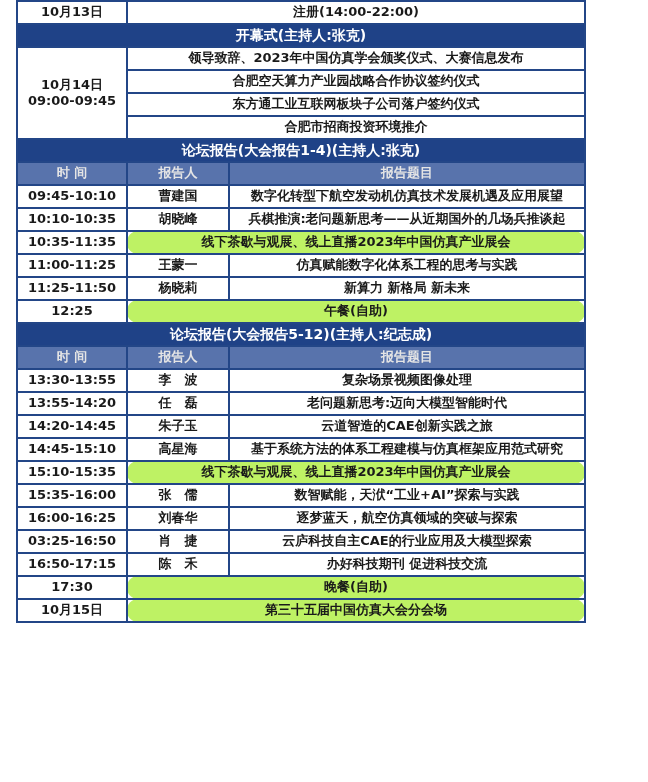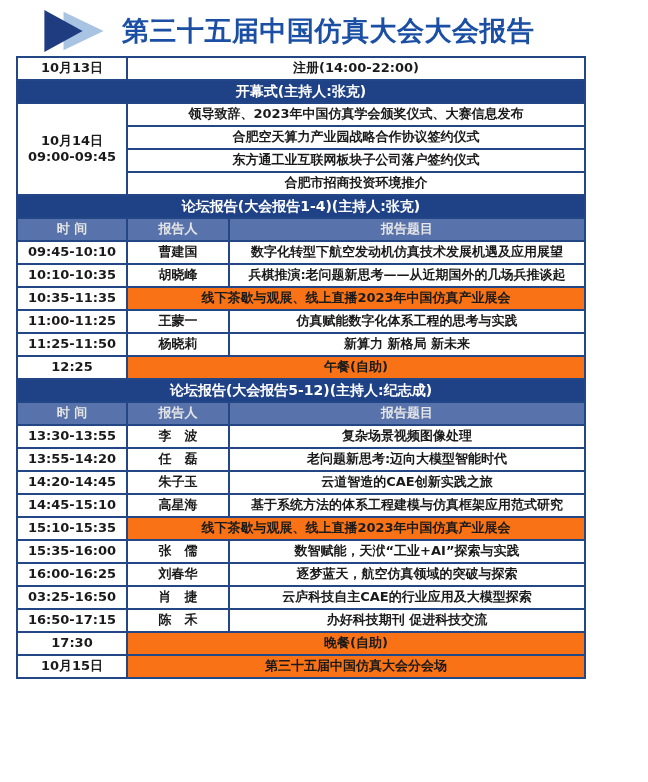--- a/index.html
+++ b/index.html
@@ -49,33 +49,26 @@
   }
   td.section-header-cell {
     background: #1F4287;
     color: #FFFFFF;
     font-size: 14px;
   }
   td.column-header-cell {
     background: #5873AC;
     color: #e5e5e5;
   }
-  td.shade { background: #f97316; }
+  td.shade { background: #bef264; border-radius: 11px; }
 </style>
 </head>
 <body>
 
 <div class="page">
-  <header class="title-bar">
-    <svg class="logo" viewBox="0 0 70 46" xmlns="http://www.w3.org/2000/svg">
-      <polygon points="24,3 66,23 24,43" fill="#A9C4E3"></polygon>
-      <polygon points="4,1 44,23 4,45" fill="#1F3C80"></polygon>
-    </svg>
-    <h1 class="page-title">第三十五届中国仿真大会大会报告</h1>
-  </header>
 
   <table class="agenda">
     <colgroup>
       <col class="c-time">
         <col class="c-speaker">
         <col class="c-topic">
     </colgroup>
     <tbody id="agenda-body">
         <tr>
           <td>10月13日</td>

